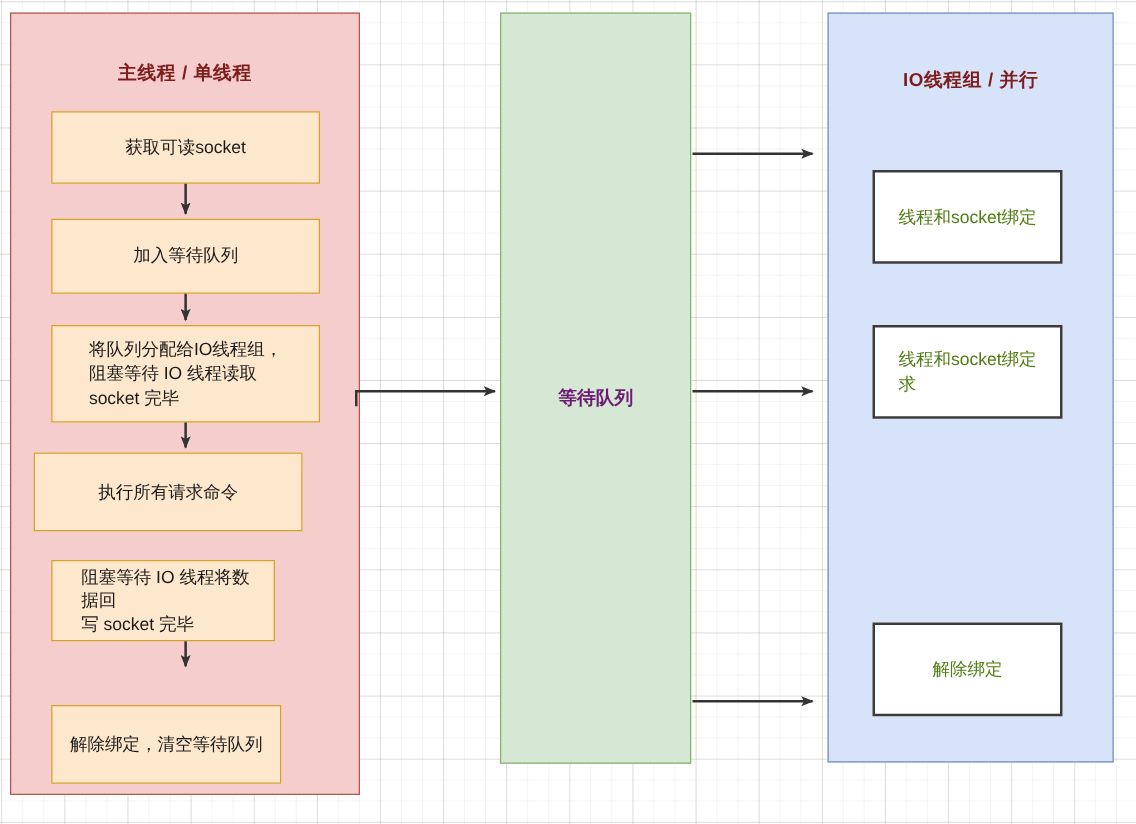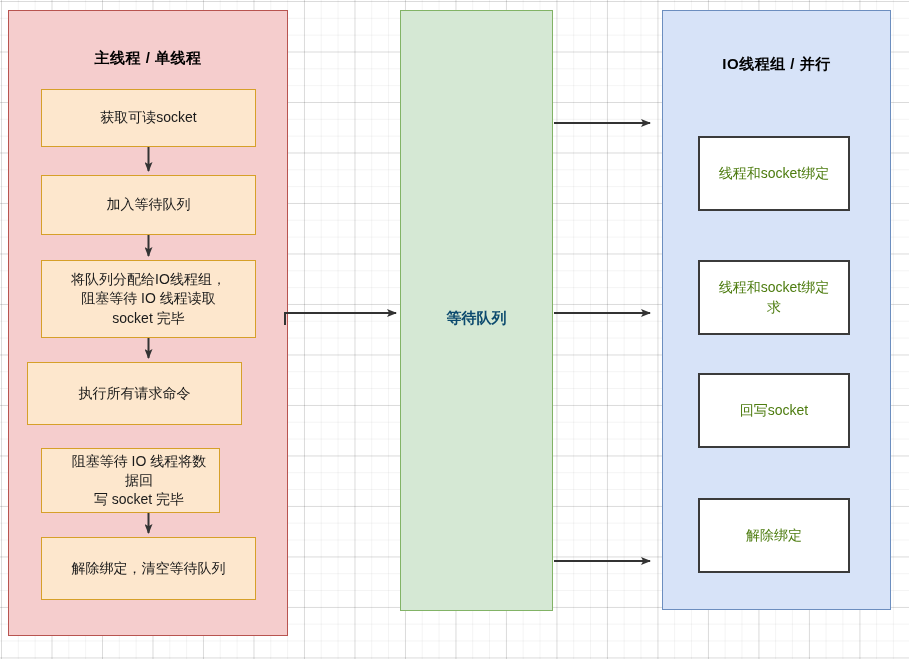--- a/index.html
+++ b/index.html
@@ -55,34 +55,33 @@
     border-color: #6c8ebf;
   }
 
   .lane-title {
     position: absolute;
     left: 0;
     width: 100%;
     text-align: center;
     font-weight: bold;
     font-size: 15px;
-    color: #000000;
+    color: #7f1d1d;
     letter-spacing: 0.5px;
   }
   .lane-main  .lane-title { top: 38px; }
   .lane-io    .lane-title { top: 44px; }
 
   
   .node {
     position: absolute;
     box-sizing: border-box;
     display: flex;
     align-items: center;
     justify-content: center;
-    text-align: center;
     line-height: 1.38;
     white-space: pre-line;
     padding: 2px 6px;
   }
   .node-orange {
     background-color: #fde7cd;
     border: 1px solid #d6a029;
     color: #1a1a1a;
     font-size: 14px;
   }
@@ -95,21 +94,21 @@
 
   
   .queue-label {
     position: absolute;
     left: 0;
     top: 298px;
     width: 100%;
     text-align: center;
     font-weight: bold;
     font-size: 15px;
-    color: #0c4a6e;
+    color: #701a75;
   }
 
   
   #connectors {
     position: absolute;
     left: 0; top: 0;
     width: 909px; height: 659px;
     pointer-events: none;
   }
 </style>
@@ -128,36 +127,35 @@
 
   <div class="node node-orange" style="left:41px; top:260px; width:215px; height:78px;">将队列分配给IO线程组，
 阻塞等待 IO 线程读取
 socket 完毕</div>
 
   <div class="node node-orange" style="left:27px; top:362px; width:215px; height:63px;">执行所有请求命令</div>
 
   <div class="node node-orange" style="left:41px; top:448px; width:179px; height:65px;padding-left:23px;">阻塞等待 IO 线程将数据回
 写 socket 完毕</div>
 
-  <div class="node node-orange" style="left:41px; top:537px; width:215px; height:63px;">解除绑定，清空等待队列</div>
+  <div class="node node-orange" style="left:41px; top:564px; width:184px; height:63px;">解除绑定，清空等待队列</div>
 
   <div class="lane lane-queue">
     <div class="queue-label">等待队列</div>
   </div>
 
   <div class="lane lane-io">
     <div class="lane-title">IO线程组 / 并行</div>
   </div>
 
   <div class="node node-white" style="left:698px; top:136px; width:152px; height:75px;">线程和socket绑定</div>
 
   <div class="node node-white" style="left:698px; top:260px; width:152px; height:75px;">线程和socket绑定
 求</div>
 
-  <div class="node node-white" style="left:698px; top:373px; width:152px; height:75px;">回写socket</div>
 
   <div class="node node-white" style="left:698px; top:498px; width:152px; height:75px;">解除绑定</div>
 
   <svg id="connectors" viewBox="0 0 909 659">
     <defs>
       <marker id="ah" markerWidth="10" markerHeight="8" refX="9" refY="4" orient="auto" markerUnits="userSpaceOnUse">
         <path d="M0,0 L10,4 L0,8 L2.2,4 Z" fill="#333333"></path>
       </marker>
     </defs>
 

